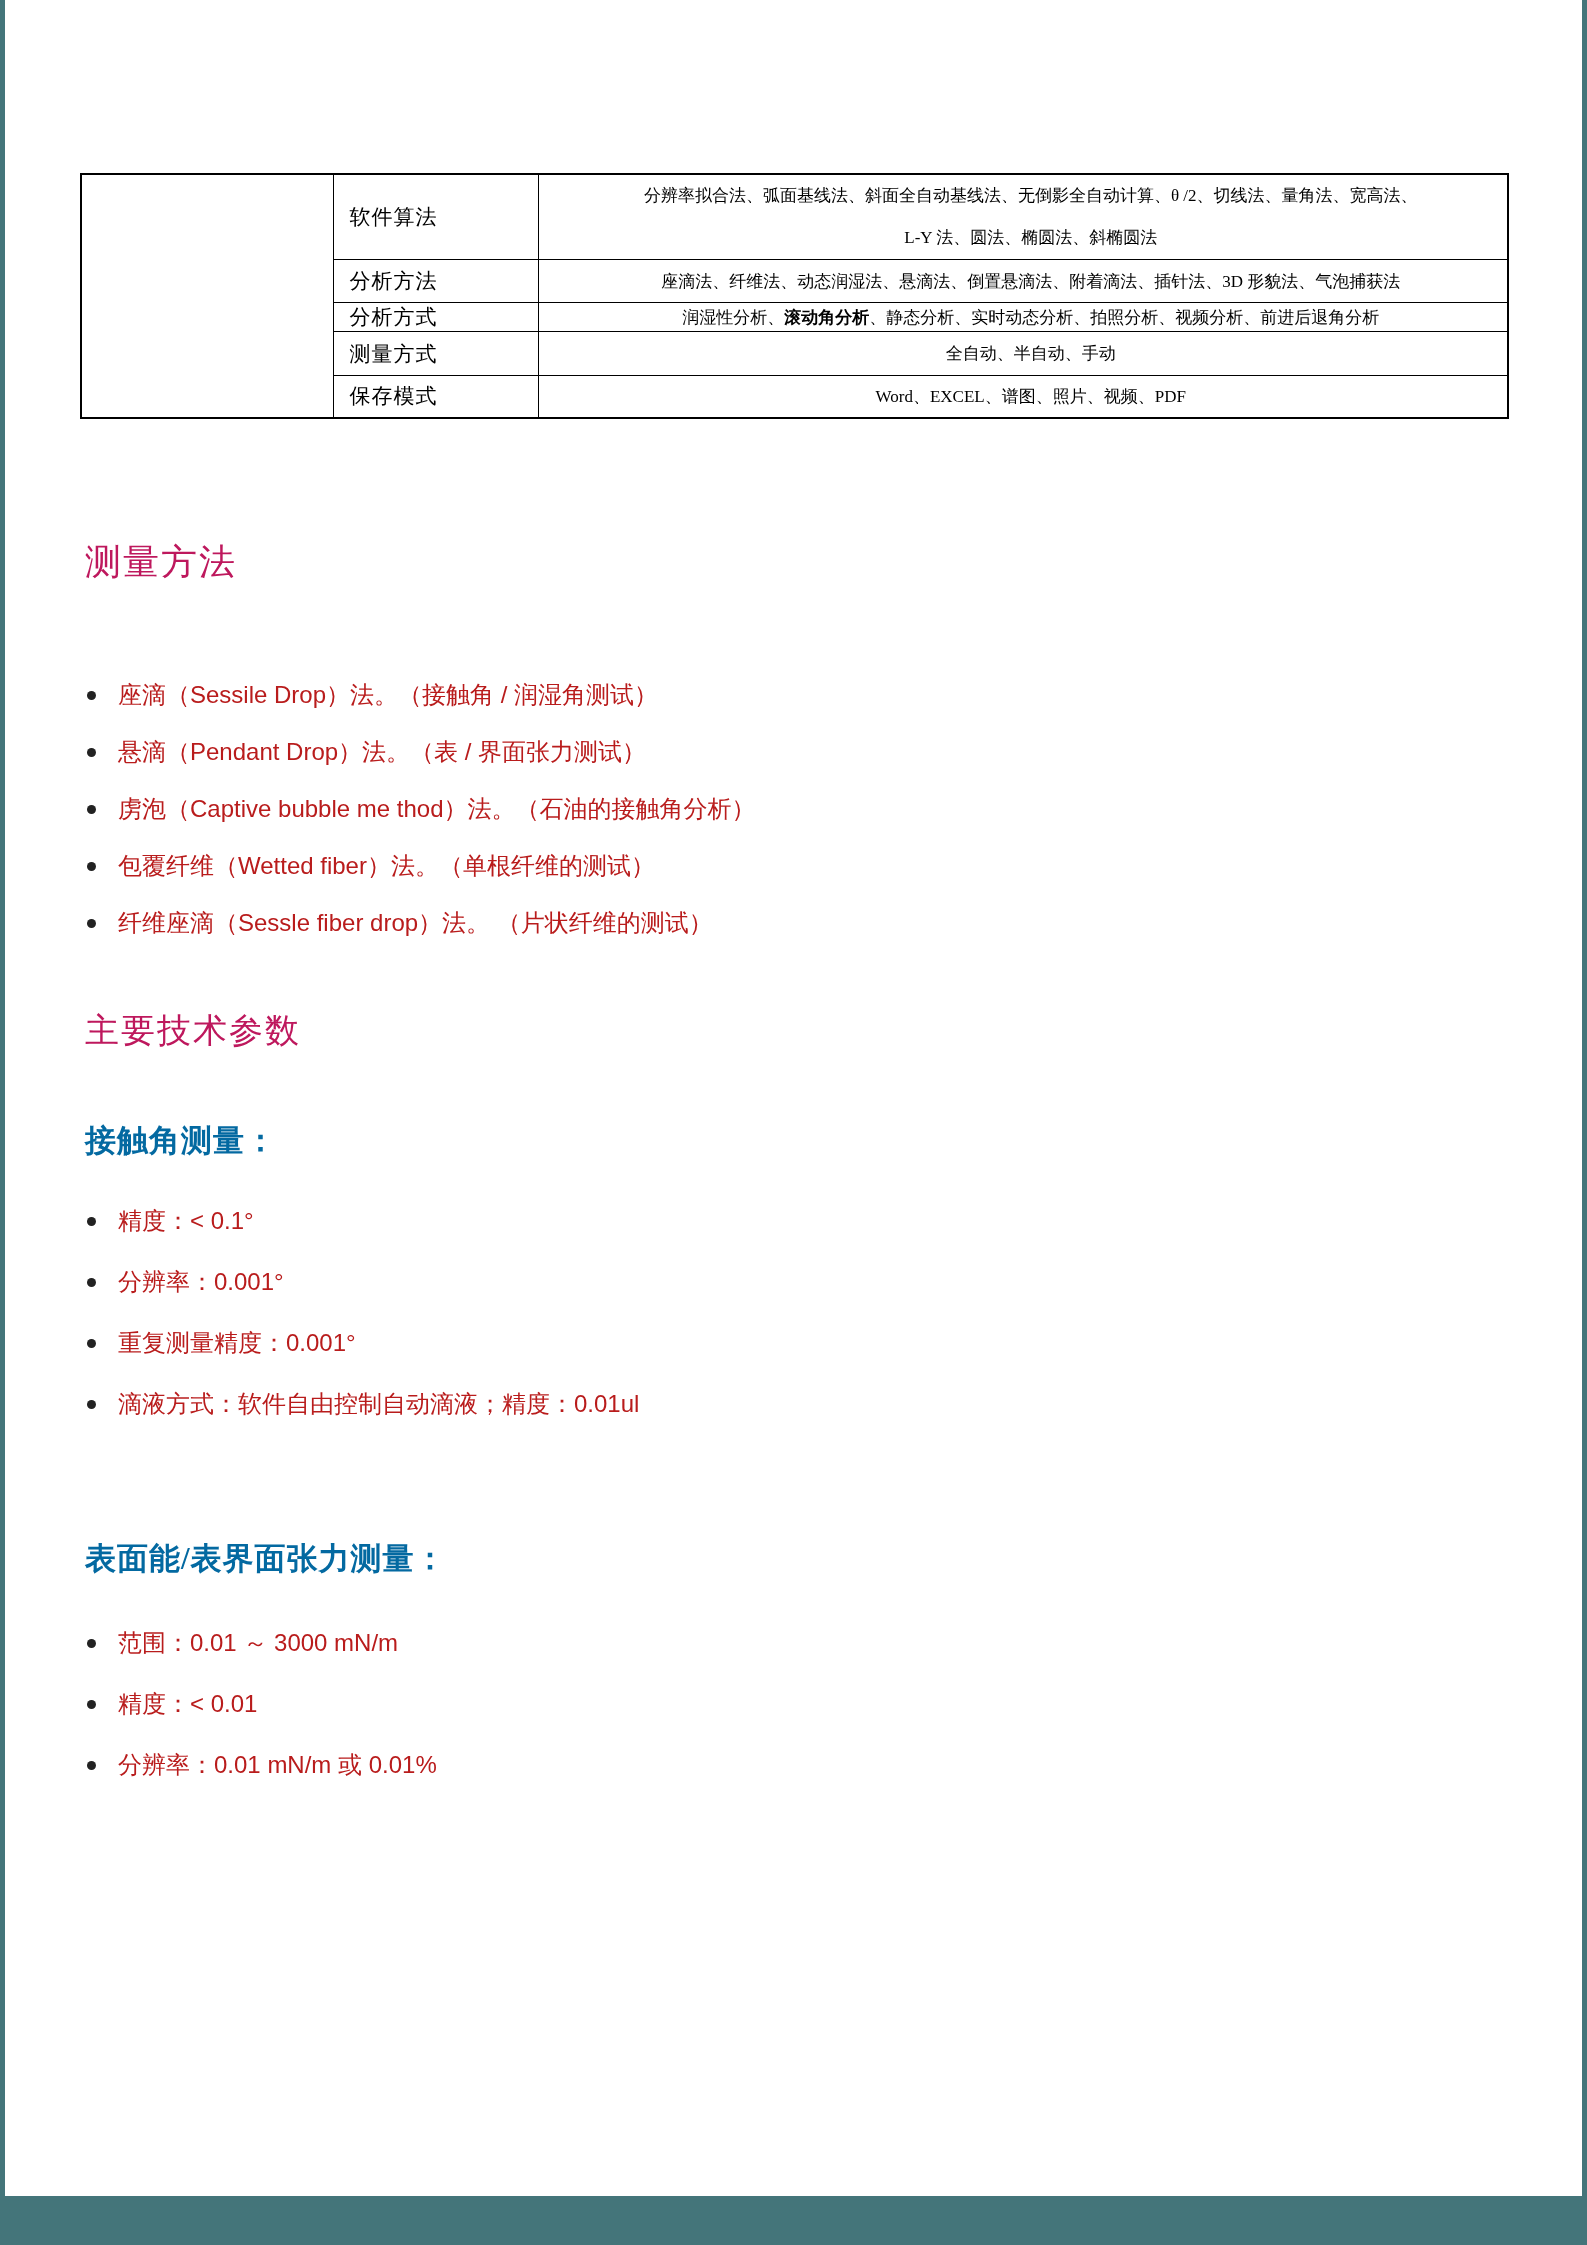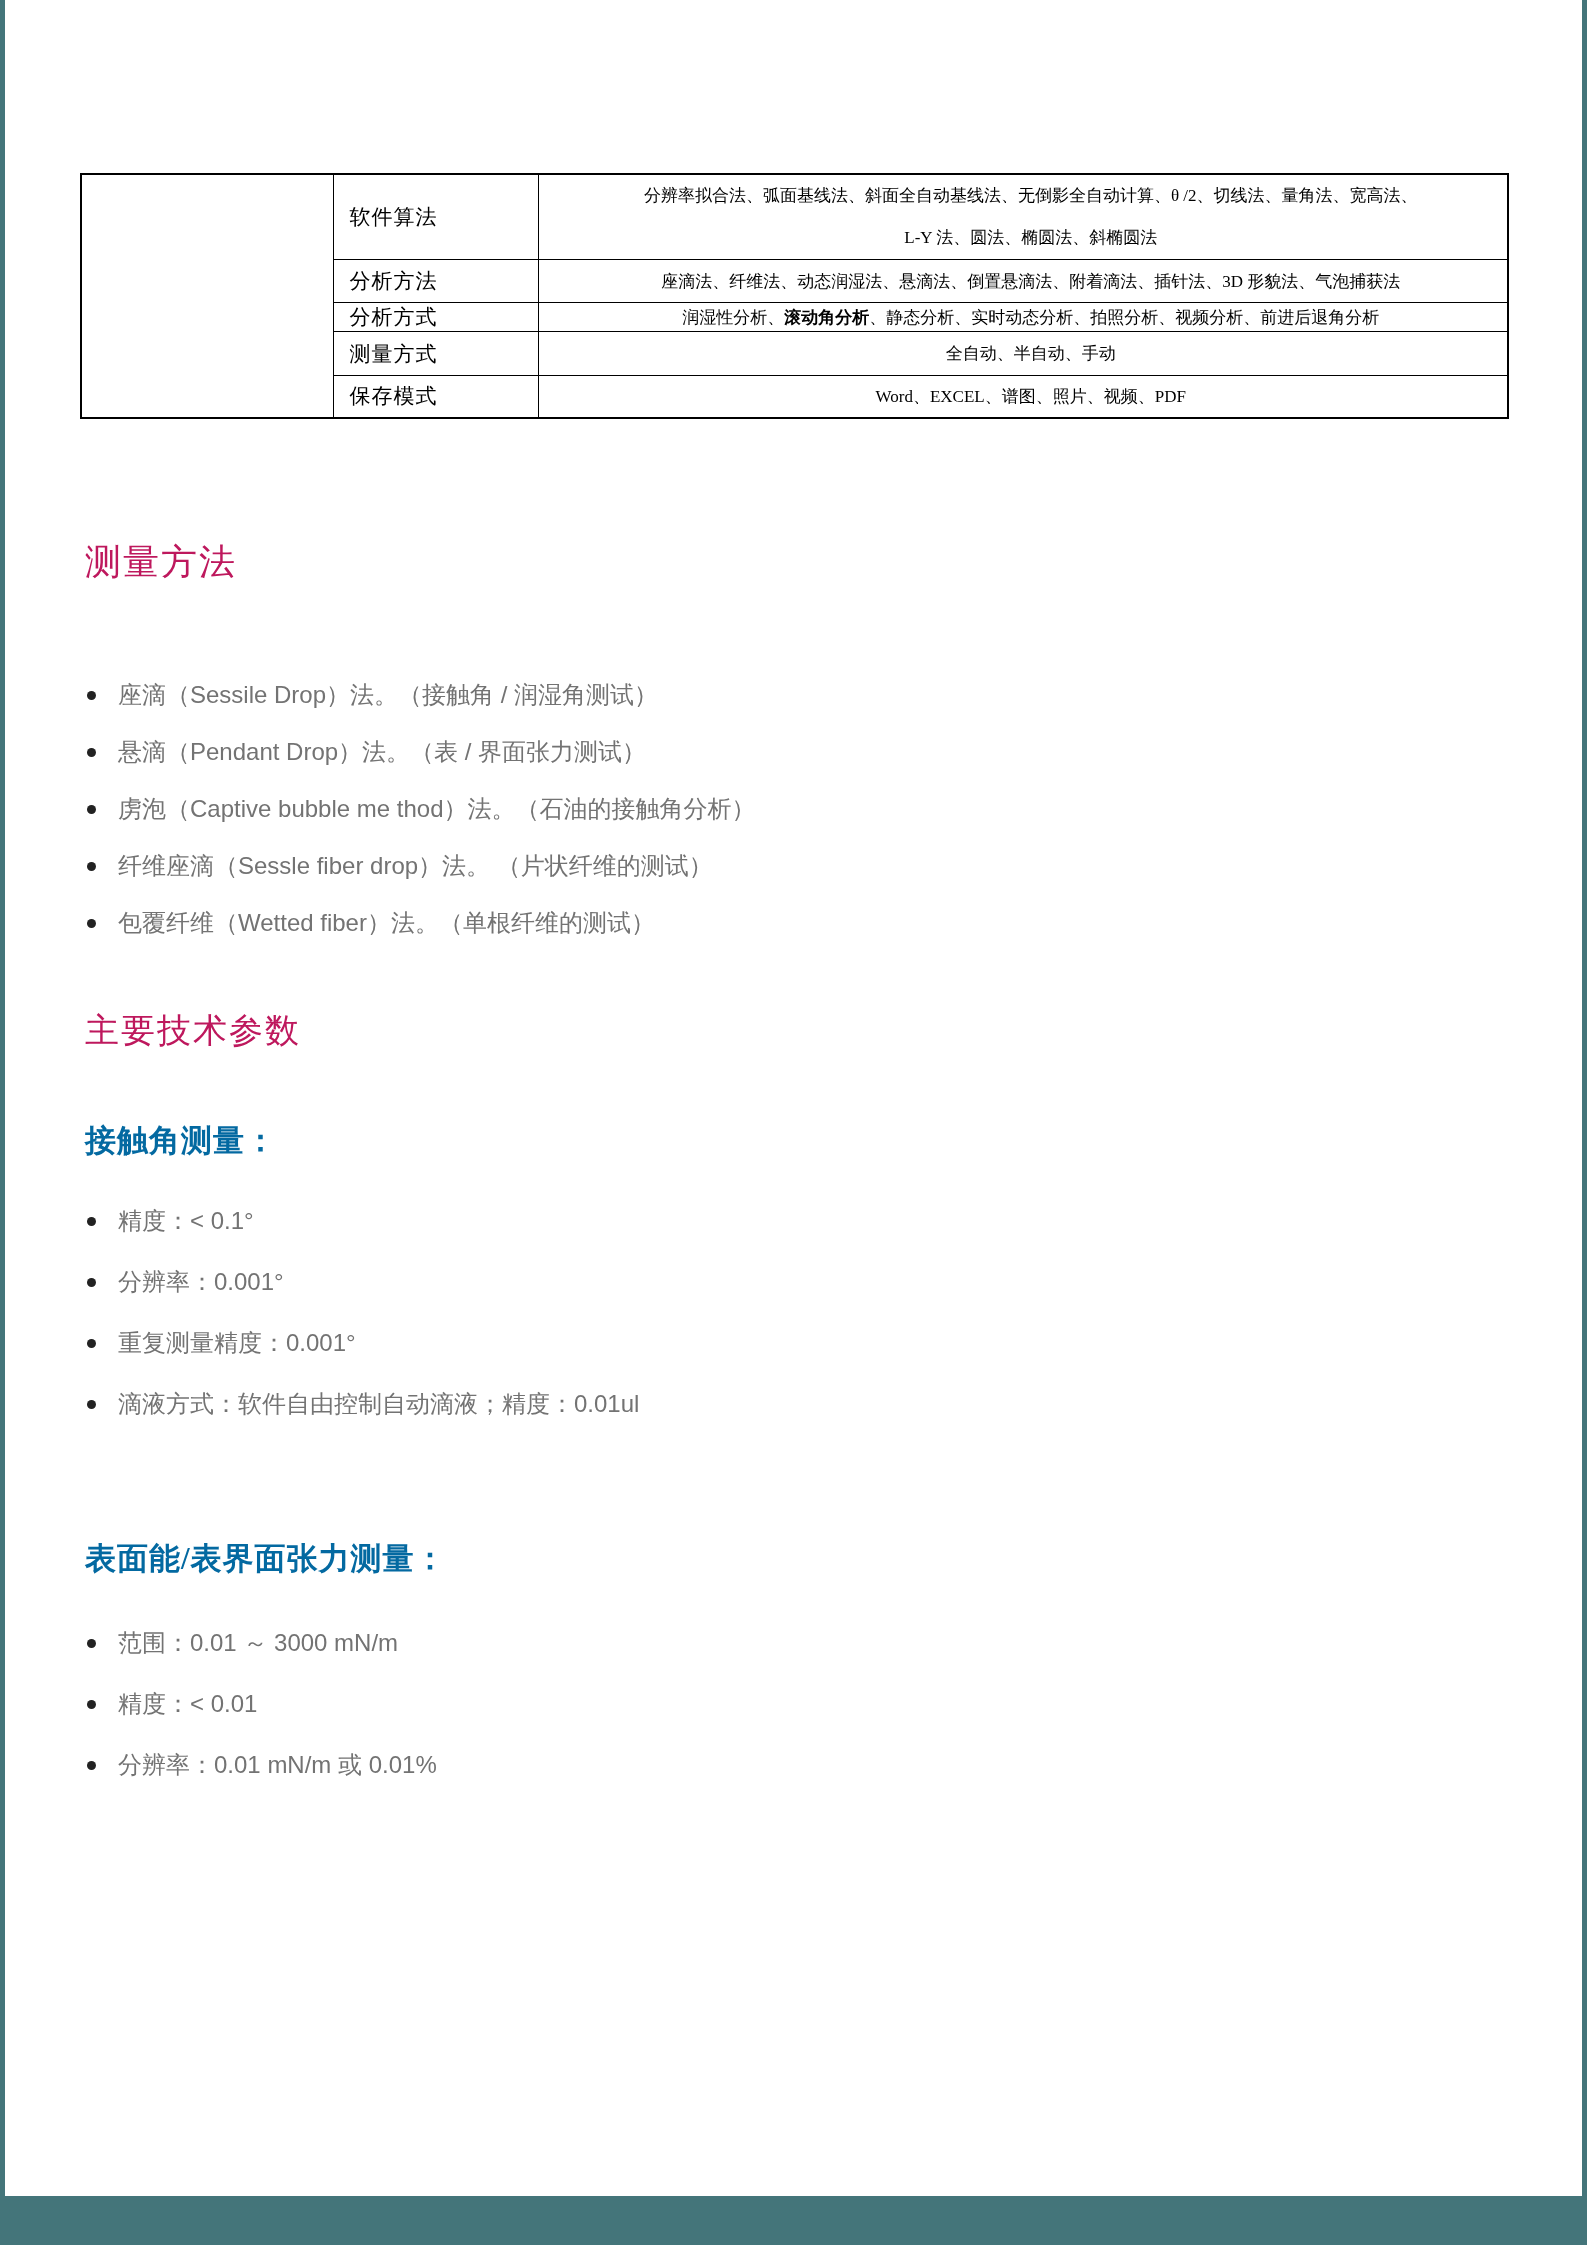--- a/index.html
+++ b/index.html
@@ -73,21 +73,21 @@
     letter-spacing:1px;
   }
   .h-contact { top:1120px; }
   .h-surface { top:1538px; }
 
   
   ul.blist {
     position:absolute; left:85px;
     list-style:none;
     font-family:"Liberation Sans","DejaVu Sans",sans-serif;
-    color:#737373;
+    color:#b91c1c;
     font-size:24px;
   }
   ul.blist li {
     position:relative;
     padding-left:33px;
     line-height:29px;
   }
   ul.blist li::before {
     content:"";
     position:absolute; left:2px; top:11px;
@@ -137,22 +137,22 @@
   </tr>
 </tbody>
   </table>
 
 <h1 class="section-title h-measure">测量方法</h1>
 
 <ul class="blist list-methods">
   <li>座滴（Sessile Drop）法。（接触角 / 润湿角测试）</li>
   <li>悬滴（Pendant Drop）法。（表 / 界面张力测试）</li>
   <li>虏泡（Captive bubble me thod）法。（石油的接触角分析）</li>
+  <li>包覆纤维（Wetted fiber）法。（单根纤维的测试）</li>
   <li>纤维座滴（Sessle fiber drop）法。 （片状纤维的测试）</li>
-  <li>包覆纤维（Wetted fiber）法。（单根纤维的测试）</li>
 </ul>
 
 <h1 class="section-title h-params">主要技术参数</h1>
 
 <h2 class="sub-title h-contact">接触角测量：</h2>
 
 <ul class="blist list-contact">
   <li>精度：&lt; 0.1°</li>
   <li>分辨率：0.001°</li>
   <li>重复测量精度：0.001°</li>

